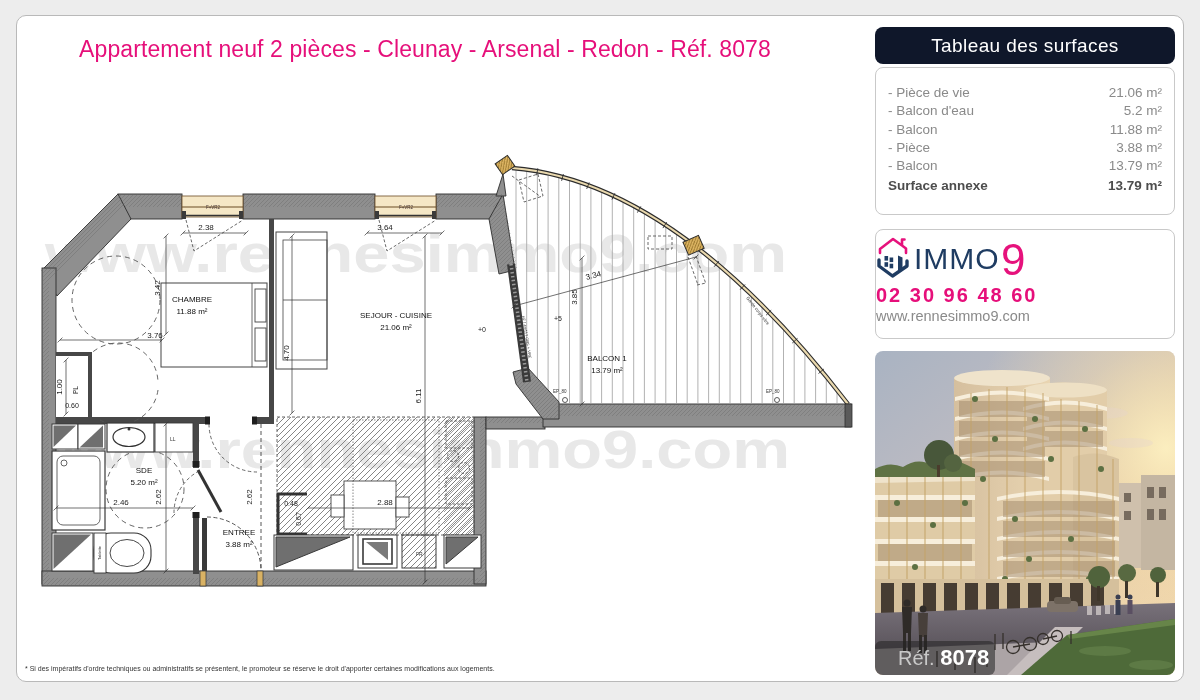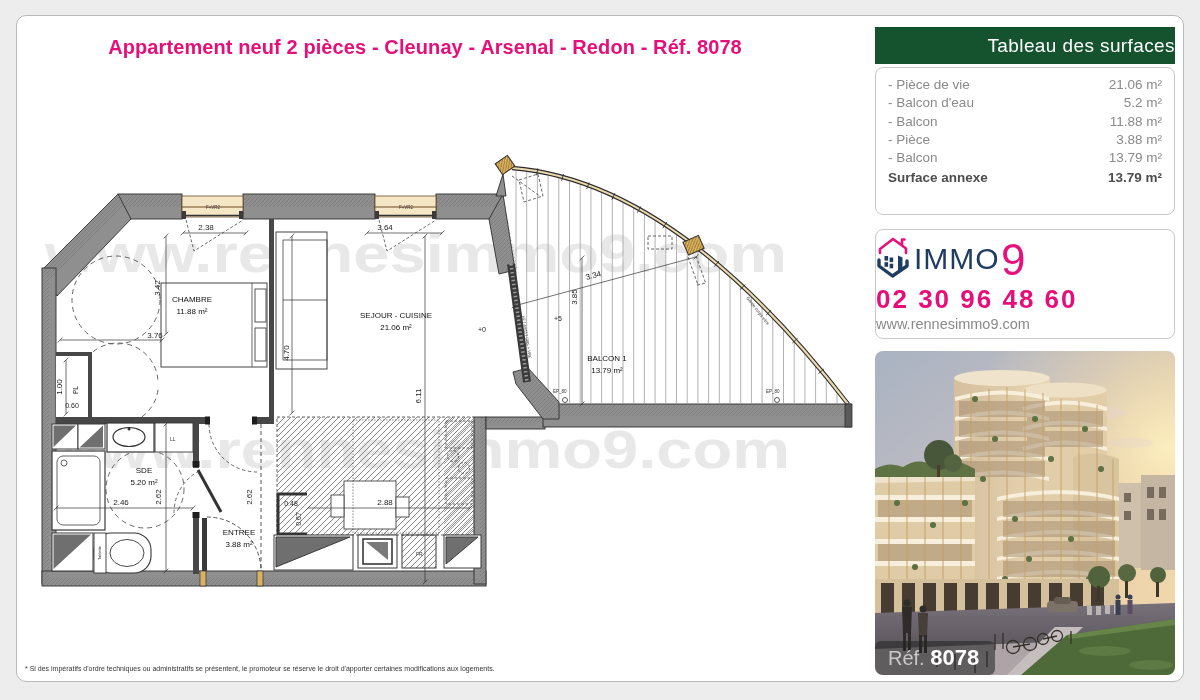--- a/index.html
+++ b/index.html
@@ -1,32 +1,32 @@
 <!DOCTYPE html>
 <html><head><meta charset="utf-8"><title>Appartement neuf 2 pièces - Réf. 8078</title>
 <style>
 *{margin:0;padding:0;box-sizing:border-box}
 html,body{width:1200px;height:700px;overflow:hidden}
 body{background:#ededed;font-family:"Liberation Sans",sans-serif;position:relative}
 .card{position:absolute;left:16px;top:15px;width:1168px;height:667px;background:#fff;
  border:1px solid #b9b9b9;border-radius:10px}
 .title{position:absolute;left:40px;top:36px;width:770px;text-align:center;color:#e60f7a;
- font-size:20px;font-weight:bold;letter-spacing:.1px}
+ font-size:23px;font-weight:normal;letter-spacing:.1px}
 .panel{position:absolute;left:875px;width:300px;background:#fff;border:1px solid #c9c9c9;border-radius:8px}
-.hdr{position:absolute;left:875px;top:27px;width:300px;height:37px;background:#14532d;border-radius:0;
- color:#fff;font-size:19px;text-align:right;line-height:37px;letter-spacing:.4px}
-.tbl{top:67px;height:148px;padding:8px 12px 0 12px;font-size:13.5px;color:#8a8a8a}
+.hdr{position:absolute;left:875px;top:27px;width:300px;height:37px;background:#0f172a;border-radius:8px;
+ color:#fff;font-size:19px;text-align:center;line-height:37px;letter-spacing:.4px}
+.tbl{top:67px;height:148px;padding:16px 12px 0 12px;font-size:13.5px;color:#8a8a8a}
 .row{display:flex;justify-content:space-between;line-height:18.3px}
 .row.b{font-weight:bold;color:#4d4d4d;line-height:21px}
 .immo{top:229px;height:110px;text-align:left}
-.phone{color:#e60f7a;font-weight:bold;font-size:26px;letter-spacing:2px;margin-top:0px}
+.phone{color:#e60f7a;font-weight:bold;font-size:20px;letter-spacing:2px;margin-top:0px}
 .site{color:#8a8a8a;font-size:14.5px;margin-top:1px}
 .photo{position:absolute;left:875px;top:351px;width:300px;height:324px;border-radius:8px;overflow:hidden}
 .badge{position:absolute;left:0px;top:290px;width:120px;height:34px;background:rgba(35,35,35,.55);
- border-radius:6px;color:#fff;font-size:20px;line-height:34px;padding-left:13px}
+ border-radius:6px;color:#fff;font-size:20px;line-height:34px;padding-left:23px}
 .badge .r{color:#c9c9c9;font-weight:normal}
 .badge .n{color:#fff;font-weight:bold;font-size:22px}
 .foot{position:absolute;left:25px;top:665px;font-size:7px;color:#333}
 </style></head>
 <body>
 
 <div class="card"></div>
 
 <svg style="position:absolute;left:0;top:0" width="1200" height="700" viewBox="0 0 1200 700">
  <defs>

